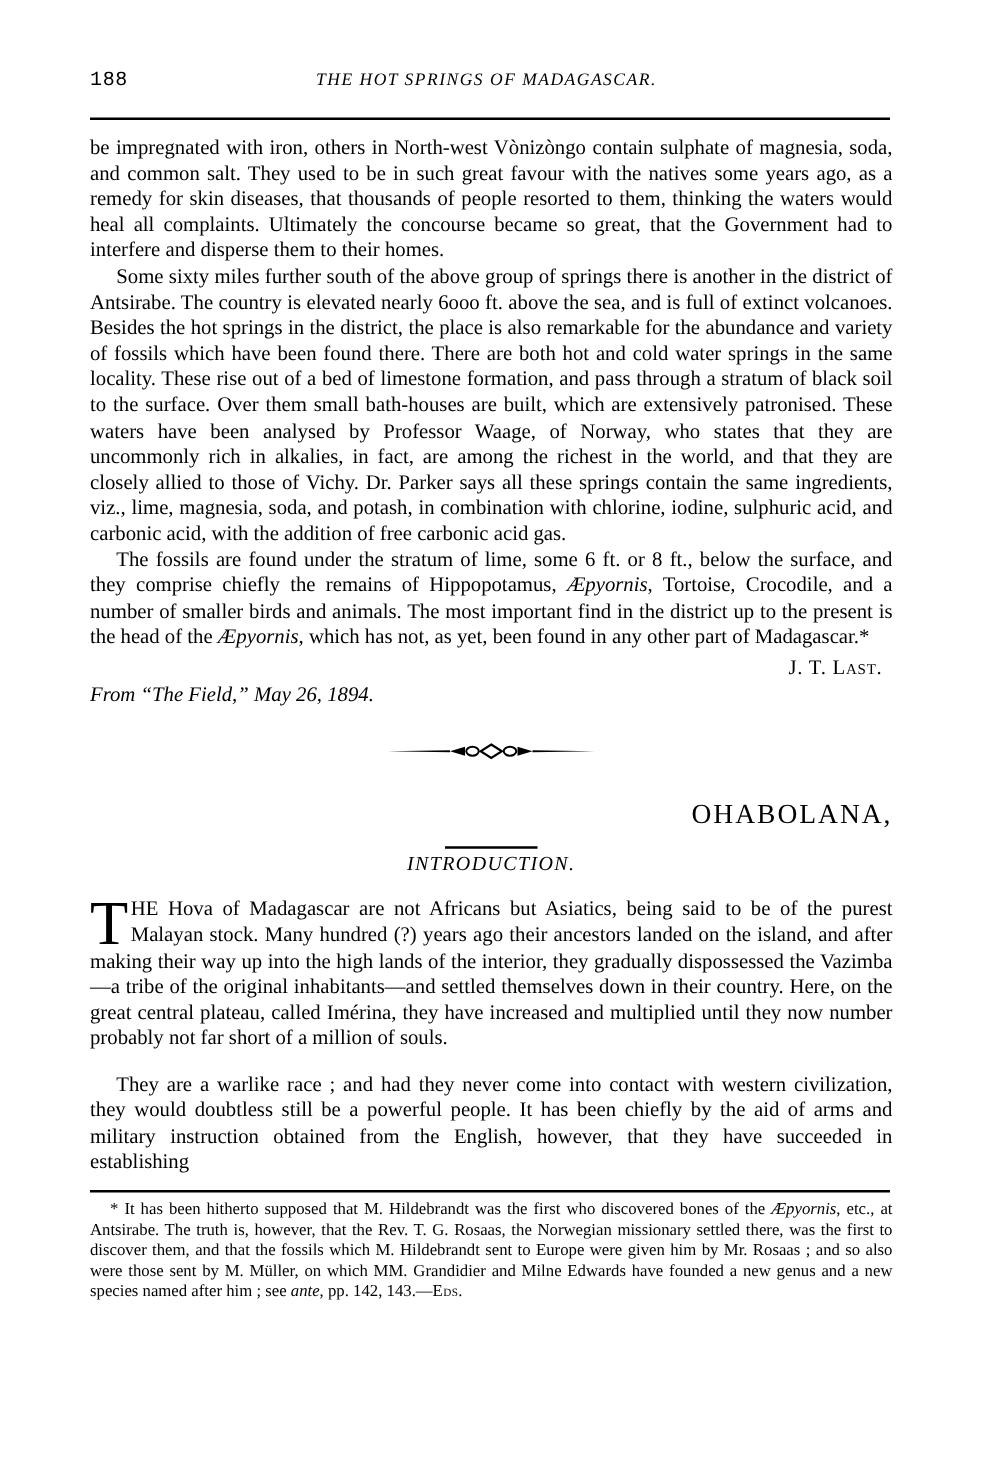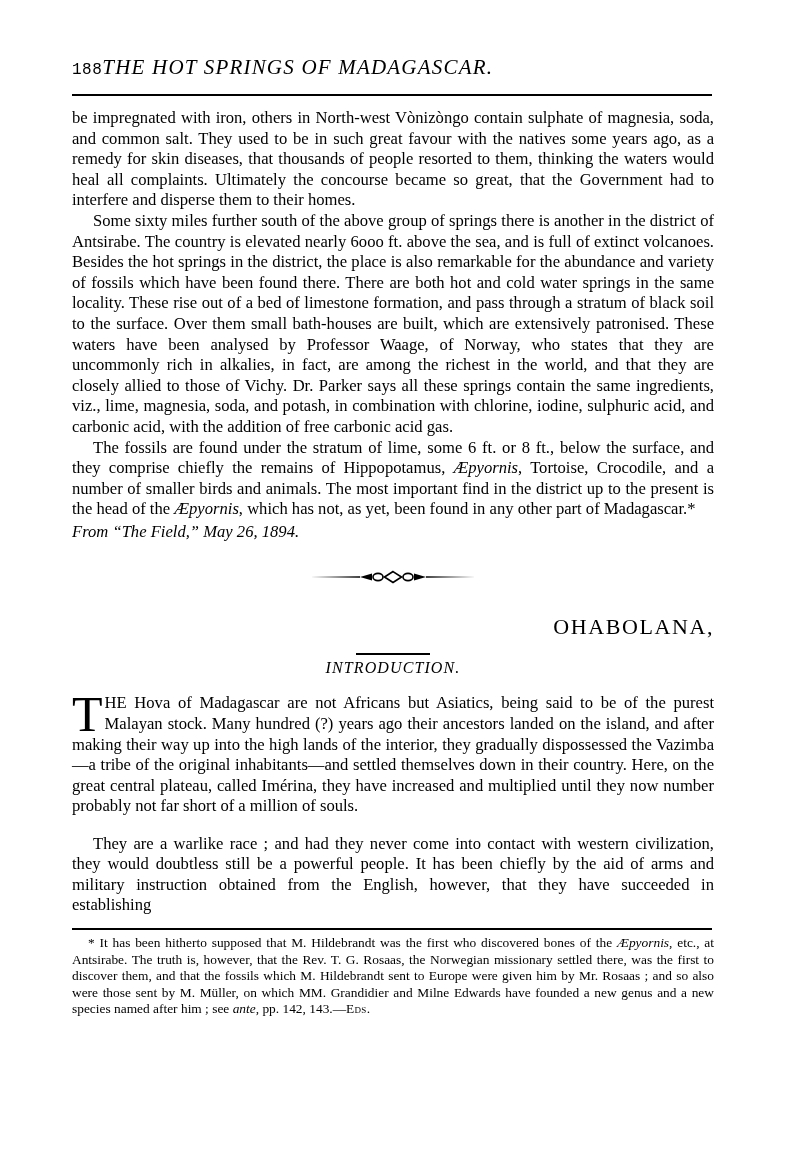--- a/index.html
+++ b/index.html
@@ -34,22 +34,23 @@
     align-items: baseline;
     height: 34px;
   }
   .folio {
     font-size: 16px;
     letter-spacing: 0.5px;
     font-family: Liberation Mono, monospace;
   }
   .runtitle {
     flex: 1;
-    font-style: italic;
-    font-size: 21px;
+    text-align: center;
+    font-style: italic;
+    font-size: 14px;
     letter-spacing: 1.2px;
     padding-right: 38px;
     white-space: nowrap;
   }
   .head-rule {
     height: 2px;
     background: #000;
     margin-top: 5px;
     margin-bottom: 12px;
     width: 640px;
@@ -177,20 +178,23 @@
       <div class="folio">188</div>
       <div class="runtitle">THE HOT SPRINGS OF MADAGASCAR.</div>
     </div>
     <div class="head-rule"></div>
 
     <p class="bt">be impregnated with iron, others in North-west Vònizòngo contain sulphate of magnesia, soda, and common salt.  They used to be in such great favour with the natives some years ago, as a remedy for skin diseases, that thousands of people resorted to them, thinking the waters would heal all complaints.  Ultimately the concourse became so great, that the Government had to interfere and disperse them to their homes.</p>
     <p class="bt ind">Some sixty miles further south of the above group of springs there is another in the district of Antsirabe.  The country is elevated nearly 6ooo ft. above the sea, and is full of extinct volcanoes.  Besides the hot springs in the district, the place is also remarkable for the abundance and variety of fossils which have been found there.  There are both hot and cold water springs in the same locality.  These rise out of a bed of limestone formation, and pass through a stratum of black soil to the surface.  Over them small bath-houses are built, which are extensively patronised.  These waters have been analysed by Professor Waage, of Norway, who states that they are uncommonly rich in alkalies, in fact, are among the richest in the world, and that they are closely allied to those of Vichy.  Dr. Parker says all these springs contain the same ingredients, viz., lime, magnesia, soda, and potash, in combination with chlorine, iodine, sulphuric acid, and carbonic acid, with the addition of free carbonic acid gas.</p>
 
     <p class="bt ind"><span>The fossils are found under the stratum of lime, some 6 ft. or 8 ft., below the surface, and they comprise chiefly the remains of Hippopotamus, </span><span class="it">Æpyornis</span><span>, Tortoise, Crocodile, and a number of smaller birds and animals.  The most important find in the district up to the present is the head of the </span><span class="it">Æpyornis</span><span>, which has not, as yet, been found in any other part of Madagascar.*</span></p>
 
+    <div class="sig">
+      <span class="name">J. T. Last.</span>
+    </div>
     <div class="source">From “The Field,” May 26, 1894.</div>
 
     <div class="ornament-wrap">
       <svg class="ornament" width="170" height="14" viewBox="0 0 170 14">
         <path d="M2 7 L52 6.2 L52 7.8 Z" fill="#000"></path>
         <path d="M168 7 L118 6.2 L118 7.8 Z" fill="#000"></path>
         <path d="M52 7 L64 3.4 L64 10.6 Z" fill="#000"></path>
         <path d="M118 7 L106 3.4 L106 10.6 Z" fill="#000"></path>
         <ellipse cx="70" cy="7" rx="5" ry="3.6" fill="none" stroke="#000" stroke-width="1.6"></ellipse>
         <ellipse cx="100" cy="7" rx="5" ry="3.6" fill="none" stroke="#000" stroke-width="1.6"></ellipse>

